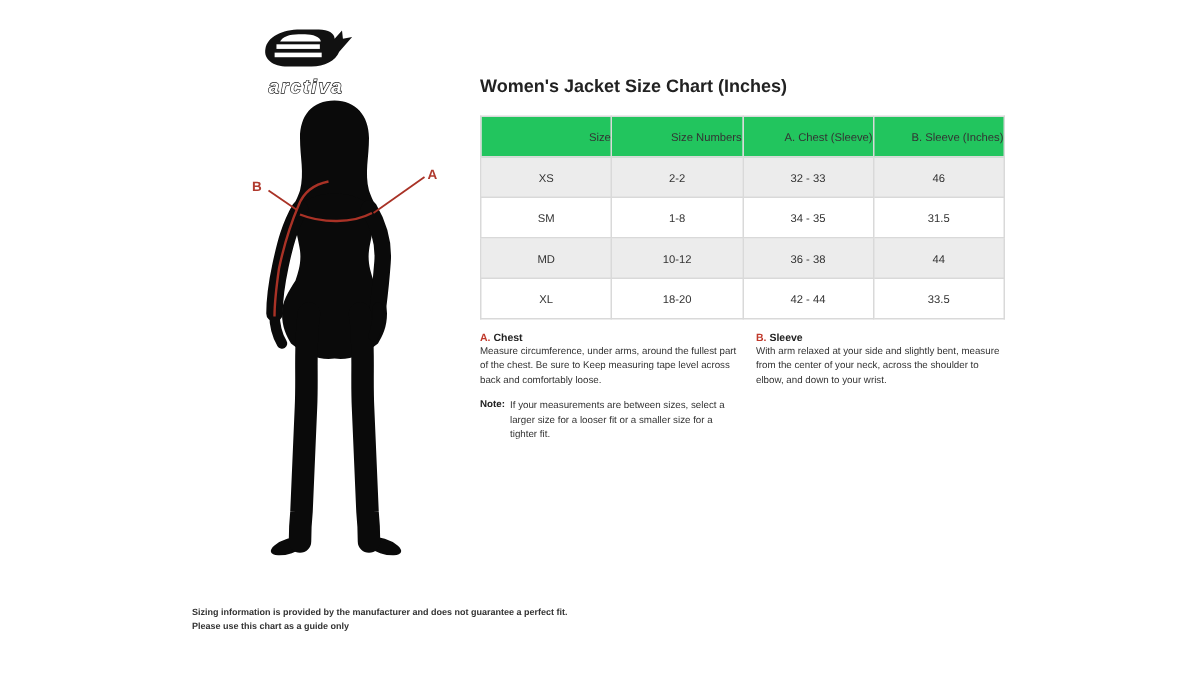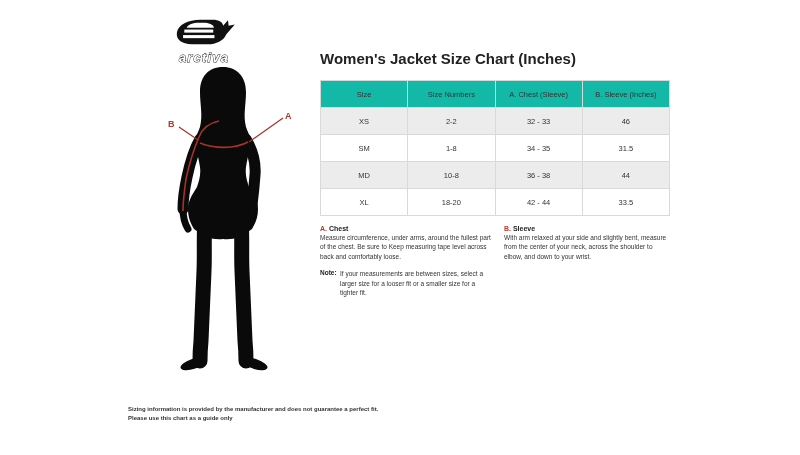--- a/index.html
+++ b/index.html
@@ -10,27 +10,27 @@
   }
   
   .logo { position:absolute; left:142px; top:16px; width:124px;
           display:flex; flex-direction:column; align-items:center; }
   .logo-icon { width:62px; height:32px; }
   .logo-word { width:108px; height:17px; margin-top:1px; }
   
   .figure { position:absolute; left:155px; top:60px; width:185px; height:322px; }
   
   .content { position:absolute; left:320px; top:50px; width:350px; }
-  .title { font-size:15px; font-weight:bold; color:#222; margin:0 0 13px 0; }
+  .title { font-size:12px; font-weight:bold; color:#222; margin:0 0 13px 0; }
   table.size-chart { width:350px; border-collapse:collapse; table-layout:fixed; }
   .size-chart th, .size-chart td {
     border:1px solid #d9d9d9; font-size:7.5px; color:#333;
     text-align:center; vertical-align:middle; height:27px; padding:0; font-weight:normal;
   }
-  .size-chart thead th { background:#14b8a6; }
+  .size-chart thead th { background:#22c55e;text-align:right; }
   .size-chart tbody tr:nth-child(odd) td { background:#ececec; }
   .size-chart tbody tr:nth-child(even) td { background:#ffffff; }
   
   .notes { display:flex; gap:12px; margin-top:9px; }
   .note-col { width:172px; }
   .note-col.right { width:166px; }
   .note-head { font-size:7px; font-weight:bold; color:#222; }
   .red { color:#c0392b; }
   .note-body { font-size:6.5px; color:#333; line-height:1.45; margin-top:1px; }
   .note-row { display:flex; margin-top:8px; }
@@ -107,21 +107,21 @@
           <td>46</td>
         </tr>
         <tr>
           <td>SM</td>
           <td>1-8</td>
           <td>34 - 35</td>
           <td>31.5</td>
         </tr>
         <tr>
           <td>MD</td>
-          <td>10-8</td>
+          <td>10-12</td>
           <td>36 - 38</td>
           <td>44</td>
         </tr>
         <tr>
           <td>XL</td>
           <td>18-20</td>
           <td>42 - 44</td>
           <td>33.5</td>
         </tr>
       </tbody>

